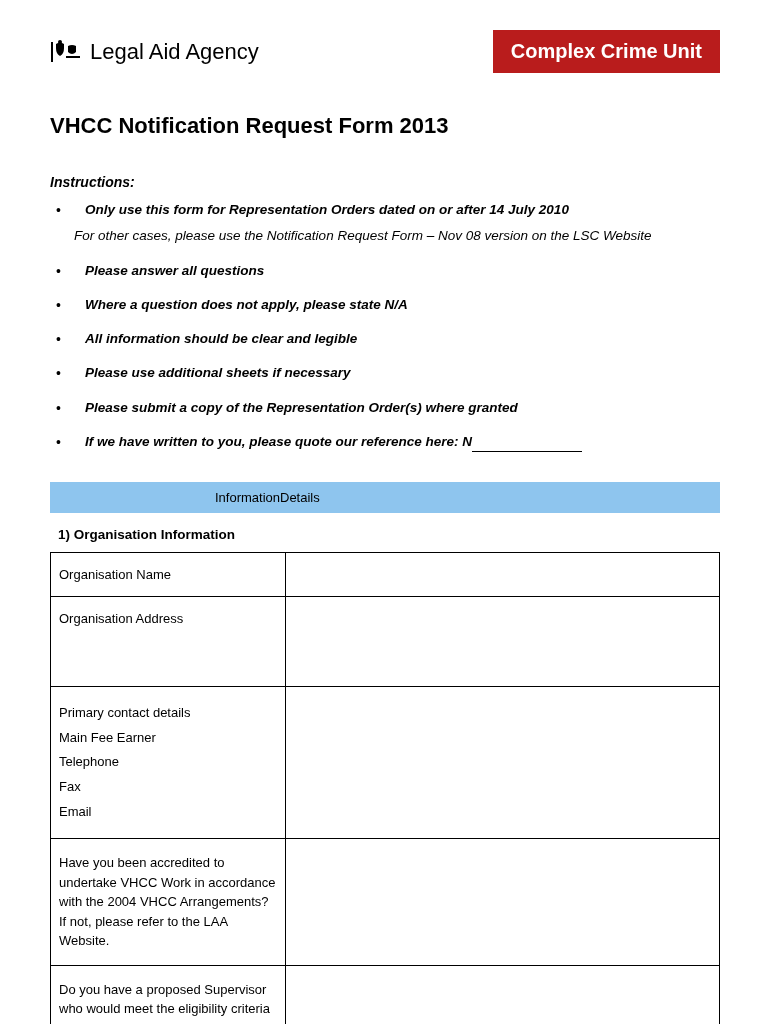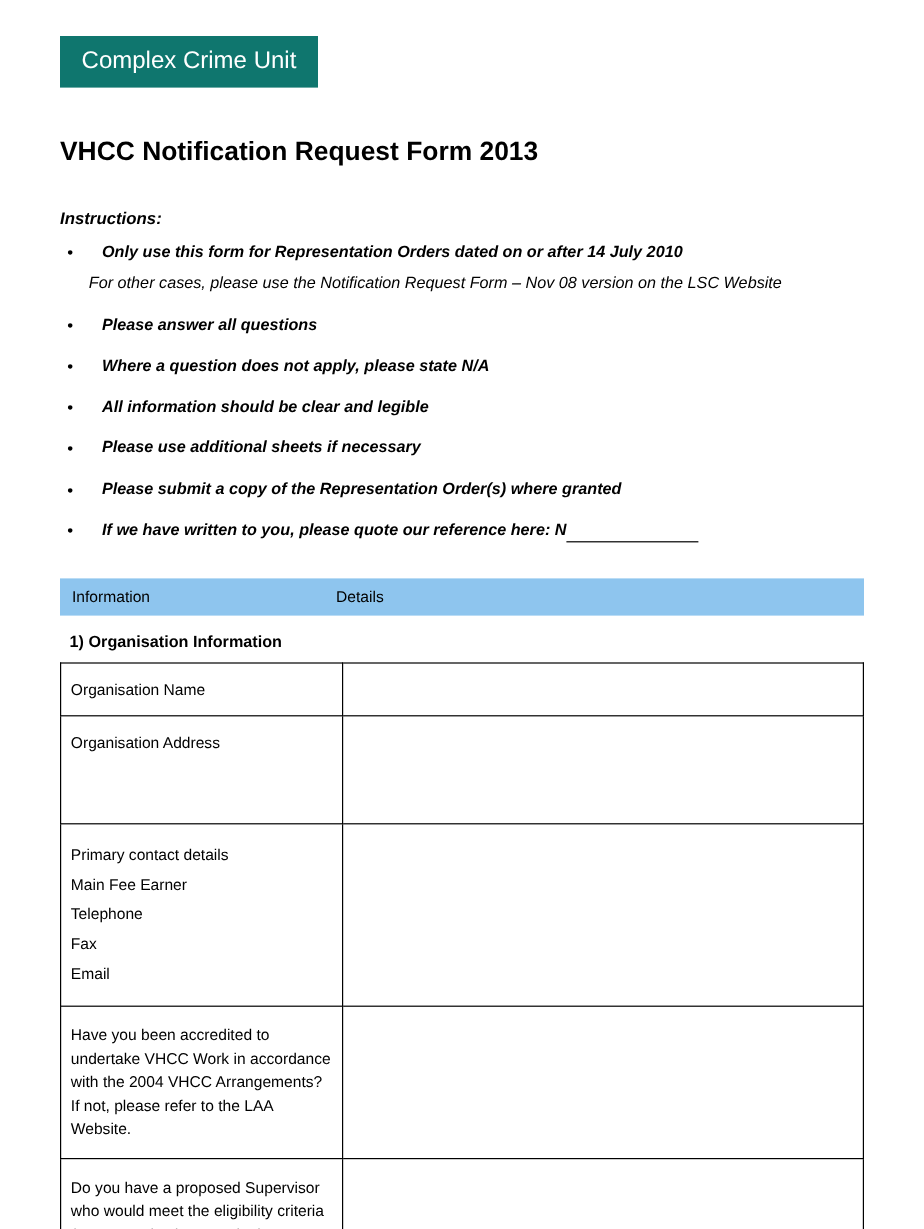--- a/index.html
+++ b/index.html
@@ -25,25 +25,25 @@
     .crest-icon {
       width: 32px;
       height: 28px;
       display: inline-block;
     }
     .agency-name {
       font-size: 22px;
       font-weight: normal;
     }
     .unit-badge {
-      background: #0f766e;
+      background: #b91c1c;
       color: #fff;
       padding: 10px 18px;
       font-size: 20px;
-      font-weight: normal;
+      font-weight: bold;
     }
     .form-title {
       font-size: 22px;
       font-weight: bold;
       margin-bottom: 35px;
     }
     .instructions-label {
       font-weight: bold;
       font-style: italic;
       font-size: 14px;
@@ -75,21 +75,21 @@
       margin-top: 6px;
     }
     .ref-line { border-bottom: 1px solid #000; display: inline-block; width: 110px; vertical-align: bottom; }
     .section-banner {
       background: #8ec5ee;
       padding: 8px 10px;
       display: flex;
       font-size: 13px;
       margin-bottom: 14px;
     }
-    .section-banner .col1 { width: 220px; }
+    .section-banner .col1 { width: 220px; text-align: right; }
     .section-heading {
       font-weight: bold;
       font-size: 13.5px;
       margin: 0 0 10px 8px;
     }
     .form-table {
       width: 100%;
       border-collapse: collapse;
       font-size: 13px;
     }
@@ -99,20 +99,32 @@
       vertical-align: top;
     }
     .form-table td.label-cell { width: 235px; }
     .multi-line { line-height: 1.9; }
     .tall-cell { height: 90px; }
   </style>
 </head>
 <body>
 
 <div class="header">
+  <div class="logo-section">
+    <span class="crest-icon">
+      <svg viewBox="0 0 32 28" width="32" height="28">
+        <rect x="1" y="4" width="2" height="20" fill="#000"></rect>
+        <path d="M6 6 L10 4 L14 6 L14 10 Q14 16 10 18 Q6 16 6 10 Z" fill="#000"></path>
+        <circle cx="10" cy="4" r="2" fill="#000"></circle>
+        <path d="M18 8 Q22 6 26 8 L26 14 Q22 18 18 14 Z" fill="#000"></path>
+        <rect x="16" y="18" width="14" height="2" fill="#000"></rect>
+      </svg>
+    </span>
+    <span class="agency-name">Legal Aid Agency</span>
+  </div>
   <div class="unit-badge">Complex Crime Unit</div>
 </div>
 
 <h1 class="form-title">VHCC Notification Request Form 2013</h1>
 
 <div class="instructions-label">Instructions:</div>
 <ul class="instructions-list">
   <li>
     <span class="bold-item">Only use this form for Representation Orders dated on or after 14 July 2010</span>
     <span class="sub-text">For other cases, please use the Notification Request Form – Nov 08 version on the LSC Website</span>

